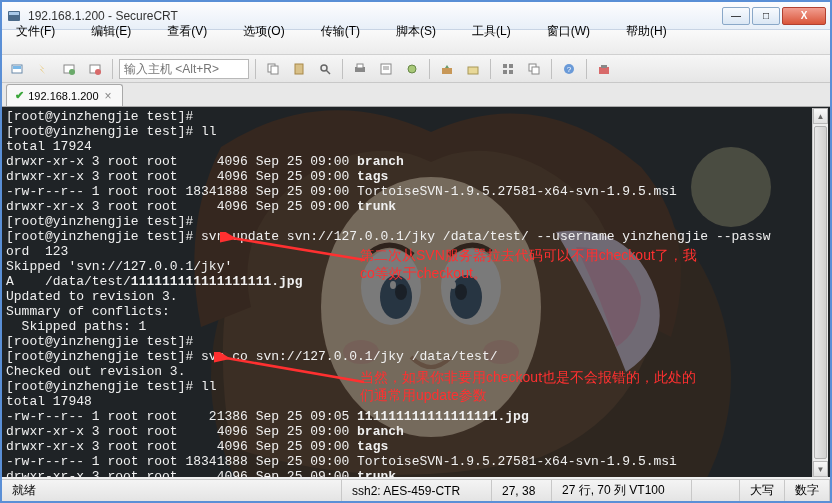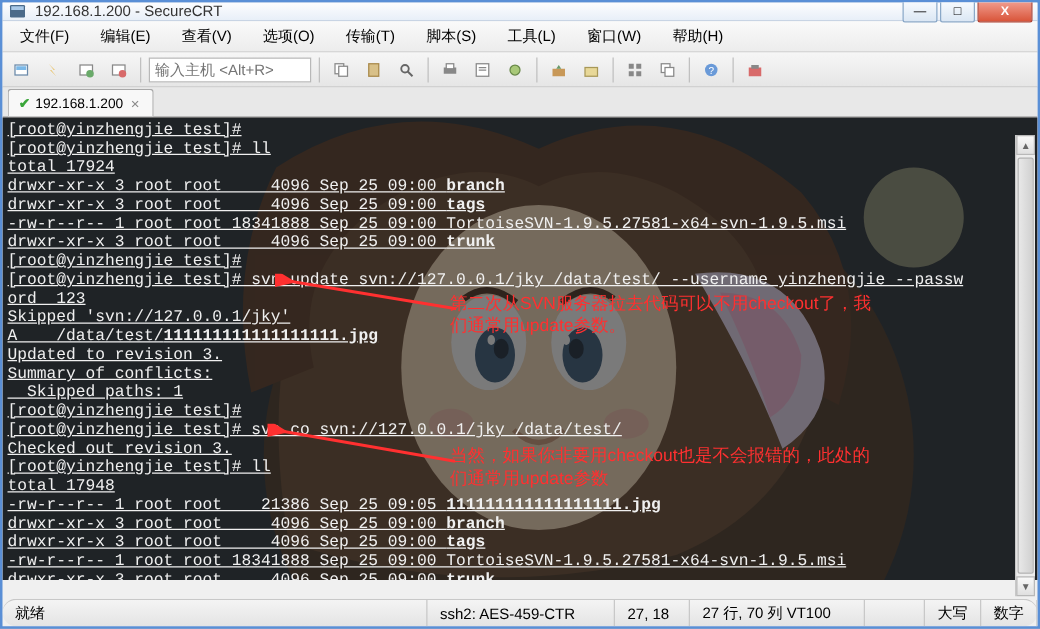--- a/index.html
+++ b/index.html
@@ -1,40 +1,40 @@
 <!DOCTYPE html>
 <html><head>
 <meta charset="utf-8">
 <style>
 * { margin: 0; padding: 0; box-sizing: border-box; }
 body { width: 832px; height: 503px; font-family: "Microsoft YaHei", Tahoma, sans-serif; font-size: 12px; background: #f0f0f0; border: 2px solid #5a8fd6; position: relative; overflow: hidden; }
-.titlebar { height: 15px; background: linear-gradient(#fdfdfe,#e8eff8); display: flex; align-items: center; padding: 0 4px; border-bottom: 1px solid #c8d4e4; }
+.titlebar { height: 28px; background: linear-gradient(#fdfdfe,#e8eff8); display: flex; align-items: center; padding: 0 4px; border-bottom: 1px solid #c8d4e4; }
 .titlebar .icon { width: 16px; height: 16px; margin-right: 6px; display: flex; align-items: center; justify-content: center; }
 .title-text { flex: 1; color: #333; }
 .winbtns { display: flex; gap: 2px; }
 .winbtn { width: 28px; height: 18px; border: 1px solid #8aa8c8; border-radius: 2px; background: linear-gradient(#f8fbfe,#dbe7f4); display: flex; align-items: center; justify-content: center; font-size: 10px; cursor: pointer; }
 .winbtn.close { width: 44px; background: linear-gradient(#f19e90,#d9553a); border-color: #b04030; color: #fff; font-weight: bold; }
-.menubar { height: 24px; background: linear-gradient(#fafafa,#ececec); display: flex; align-items: center; padding: 12px 6px; gap: 9px; border-bottom: 1px solid #d0d0d0; }
+.menubar { height: 24px; background: linear-gradient(#fafafa,#ececec); display: flex; align-items: flex-end; padding: 12px 6px; gap: 20px; border-bottom: 1px solid #d0d0d0; }
 .menuitem { padding: 2px 8px; cursor: pointer; }
 .toolbar { height: 28px; background: linear-gradient(#f6f6f6,#e6e6e6); display: flex; align-items: center; padding: 0 4px; gap: 4px; border-bottom: 1px solid #c8c8c8; }
 .tbtn { width: 22px; height: 22px; border: 1px solid transparent; display: flex; align-items: center; justify-content: center; cursor: pointer; border-radius: 2px; }
 .tsep { width: 1px; height: 20px; background: #c0c0c0; margin: 0 2px; }
 .hostinput { width: 130px; height: 20px; border: 1px solid #b8b8b8; padding: 0 4px; color: #888; font-size: 12px; }
 .tabbar { height: 24px; background: #e8e8e8; display: flex; align-items: flex-end; padding: 0 4px; border-bottom: 1px solid #a8a8a8; }
 .tab { height: 22px; background: #f8f8f8; border: 1px solid #a8a8a8; border-bottom: none; border-radius: 3px 3px 0 0; padding: 0 8px; display: flex; align-items: center; gap: 4px; font-size: 11px; }
 .tab .check { color: #3aa63a; font-weight: bold; }
 .tab .x { color: #888; cursor: pointer; padding: 0 2px; font-size: 12px; }
 .terminal { position: relative; height: 370px; background: #1a1a1a; overflow: hidden; }
 .bgimg { position: absolute; inset: 0; opacity: 0.42; }
 .bgimg svg { width: 100%; height: 100%; }
-.termtext { position: absolute; inset: 0; padding: 2px 4px; font-family: "Courier New", monospace; font-size: 13px; line-height: 15px; color: #f0f0f0; white-space: pre; z-index: 2; text-decoration: underline; }
+.termtext { position: absolute; inset: 0; padding: 2px 4px; font-family: "Courier New", monospace; font-size: 13px; line-height: 15px; color: #f0f0f0; white-space: pre; z-index: 2; }
 .termtext .bold { font-weight: bold; text-align: right; }
 .annotation { position: absolute; color: #ff3030; font-family: "Microsoft YaHei", sans-serif; font-size: 14px; z-index: 3; white-space: pre; }
 .arrow { position: absolute; z-index: 3; }
-.statusbar { position: absolute; bottom: 0; left: 0; right: 0; height: 22px; background: linear-gradient(#f4f4f4,#e4e4e4); border-top: 1px solid #c8c8c8; display: flex; align-items: center; font-size: 12px; border-radius: 11px; }
+.statusbar { position: absolute; bottom: 0; left: 0; right: 0; height: 22px; background: linear-gradient(#f4f4f4,#e4e4e4); border-top: 1px solid #c8c8c8; display: flex; align-items: center; font-size: 12px; }
 .statusbar > div { padding: 0 10px; border-right: 1px solid #c8c8c8; height: 100%; display: flex; align-items: center; }
 .scrollbar { position: absolute; right: 2px; top: 106px; bottom: 24px; width: 16px; background: #ededed; border-left: 1px solid #c8c8c8; z-index: 5; }
 .sbbtn { height: 16px; background: linear-gradient(#f8f8f8,#e0e0e0); border: 1px solid #b8b8b8; display: flex; align-items: center; justify-content: center; font-size: 8px; color: #666; cursor: pointer; }
 .sbthumb { position: absolute; top: 18px; bottom: 18px; left: 1px; right: 1px; background: linear-gradient(90deg,#e8e8e8,#d0d0d0); border: 1px solid #b0b0b0; border-radius: 2px; cursor: pointer; }
 </style>
 </head>
 <body>
 
 <div class="titlebar">
   <span class="icon">
@@ -199,21 +199,21 @@
       <ellipse cx="500" cy="245" rx="18" ry="12" fill="#f4b8a8" opacity="0.7"></ellipse>
       <path d="M220 40 Q320 -25 430 25 Q540 -25 640 60 Q700 130 670 230 L610 200 Q630 110 540 60 Q480 30 430 55 Q380 30 320 60 Q230 110 250 200 L200 220 Q180 120 220 40 Z" fill="#5a3a26"></path>
       <path d="M555 125 Q630 115 655 185 Q670 235 625 265 Q600 200 555 125 Z" fill="#e8d8f0"></path>
       <path d="M575 140 Q625 140 640 190 Q640 225 615 240 Q600 190 575 140 Z" fill="#f4b8d8"></path>
       <circle cx="730" cy="80" r="40" fill="#f4f4b8" opacity="0.5"></circle>
     </svg>
   </div>
   <div class="termtext" id="termtext"><div>[root@yinzhengjie test]#</div><div>[root@yinzhengjie test]# ll</div><div>total 17924</div><div>drwxr-xr-x 3 root root     4096 Sep 25 09:00 <span class="bold">branch</span></div><div>drwxr-xr-x 3 root root     4096 Sep 25 09:00 <span class="bold">tags</span></div><div>-rw-r--r-- 1 root root 18341888 Sep 25 09:00 TortoiseSVN-1.9.5.27581-x64-svn-1.9.5.msi</div><div>drwxr-xr-x 3 root root     4096 Sep 25 09:00 <span class="bold">trunk</span></div><div>[root@yinzhengjie test]#</div><div>[root@yinzhengjie test]# svn update svn://127.0.0.1/jky /data/test/ --username yinzhengjie --passw</div><div>ord  123</div><div>Skipped 'svn://127.0.0.1/jky'</div><div>A    /data/test/<span class="bold">111111111111111111.jpg</span></div><div>Updated to revision 3.</div><div>Summary of conflicts:</div><div>  Skipped paths: 1</div><div>[root@yinzhengjie test]#</div><div>[root@yinzhengjie test]# svn co svn://127.0.0.1/jky /data/test/</div><div>Checked out revision 3.</div><div>[root@yinzhengjie test]# ll</div><div>total 17948</div><div>-rw-r--r-- 1 root root    21386 Sep 25 09:05 <span class="bold">111111111111111111.jpg</span></div><div>drwxr-xr-x 3 root root     4096 Sep 25 09:00 <span class="bold">branch</span></div><div>drwxr-xr-x 3 root root     4096 Sep 25 09:00 <span class="bold">tags</span></div><div>-rw-r--r-- 1 root root 18341888 Sep 25 09:00 TortoiseSVN-1.9.5.27581-x64-svn-1.9.5.msi</div><div>drwxr-xr-x 3 root root     4096 Sep 25 09:00 <span class="bold">trunk</span></div></div>
 
   <div class="annotation" style="top:140px;left:358px">第二次从SVN服务器拉去代码可以不用checkout了，我
-们通常用update参数。</div>
+co等效于checkout。</div>
   <div class="annotation" style="top:262px;left:358px">当然，如果你非要用checkout也是不会报错的，此处的
 们通常用update参数</div>
 
   <svg class="arrow" style="top:125px;left:218px" width="150" height="40">
     <defs>
         <marker id="ah1" markerWidth="10" markerHeight="8" refX="2" refY="4" orient="auto">
           <path d="M10 0 L0 4 L10 8 Z" fill="#ff3030"></path>
         </marker>
       </defs>
     <line x1="145" y1="28" x2="12" y2="6" stroke="#ff3030" stroke-width="2.5" marker-end="url(#ah1)"></line>
@@ -230,18 +230,18 @@
 
 <div class="scrollbar">
   <div class="sbbtn">▲</div>
   <div class="sbthumb"></div>
   <div class="sbbtn" style="position:absolute;bottom:0;left:0;right:0">▼</div>
 </div>
 
 <div class="statusbar">
   <div style="flex:0 0 340px">就绪</div>
   <div style="flex:0 0 150px">ssh2: AES-459-CTR</div>
-  <div style="flex:0 0 60px">27, 18</div>
+  <div style="flex:0 0 60px">27, 38</div>
   <div style="flex:0 0 140px">27 行, 70 列  VT100</div>
   <div style="flex:1"></div>
   <div>大写</div>
   <div>数字</div>
 </div>
 
 </body></html>

